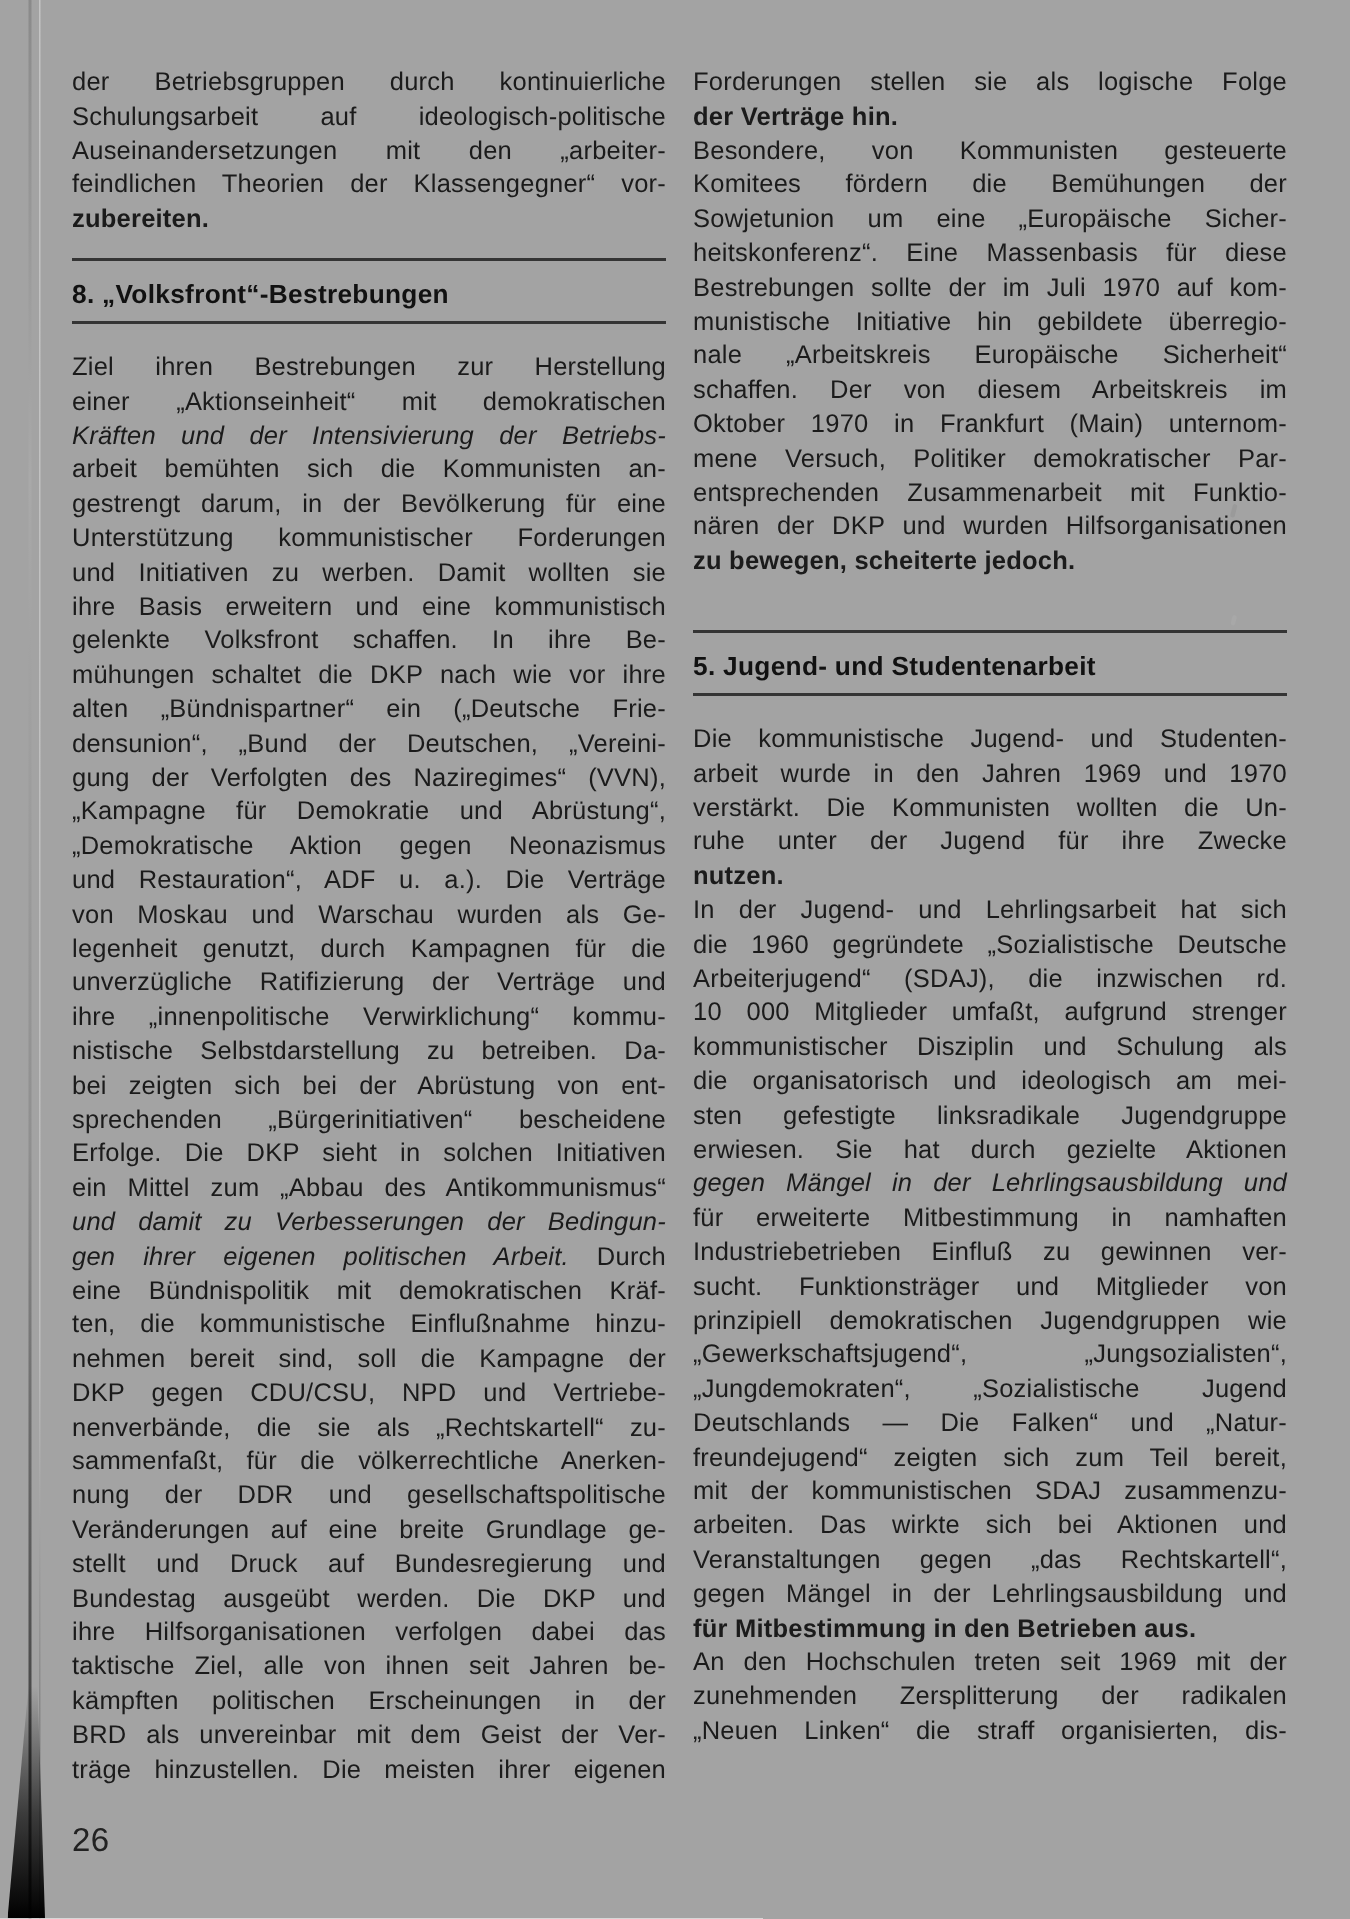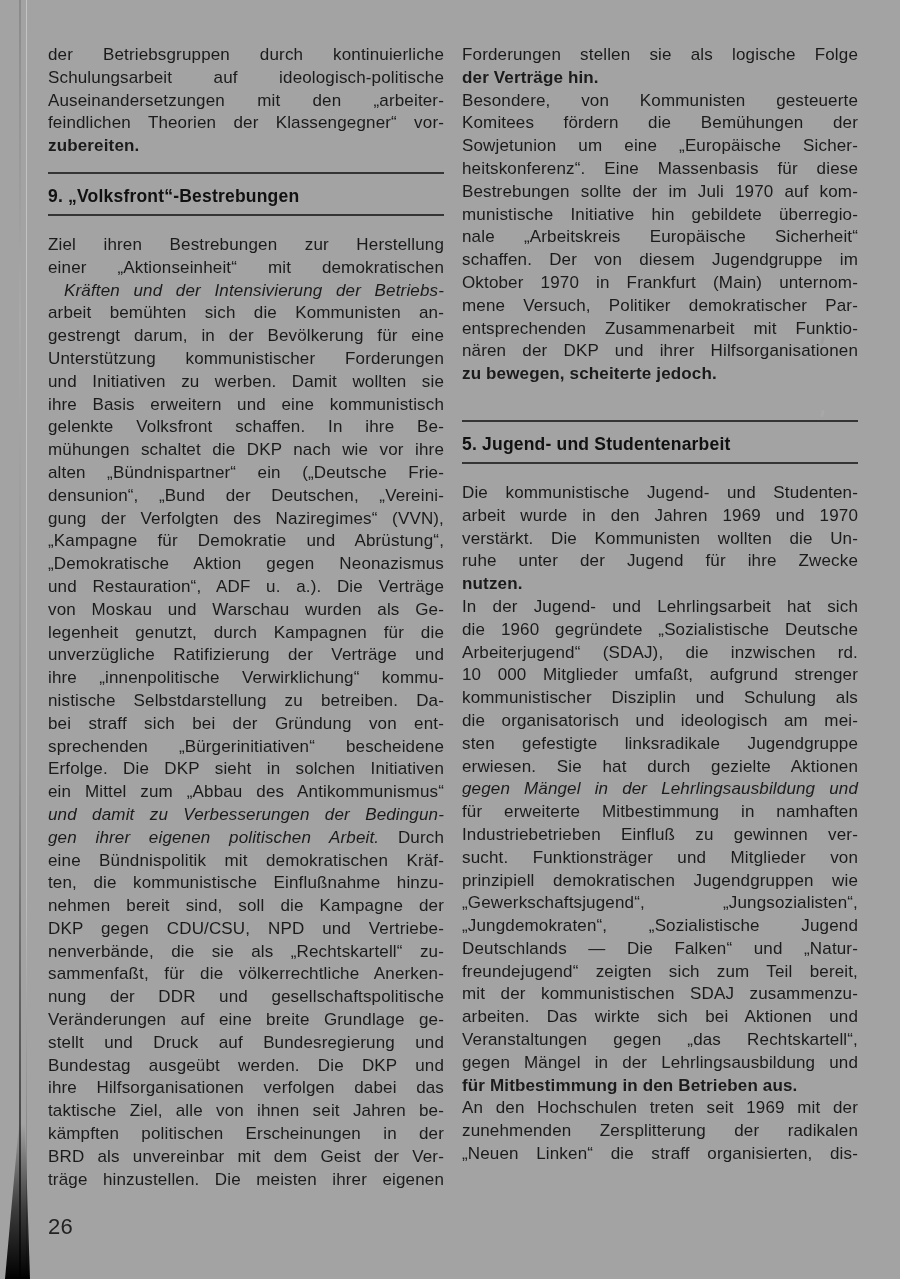--- a/index.html
+++ b/index.html
@@ -82,44 +82,44 @@
   <div class="speck s2"></div>
 
   <div class="col" id="col-left">
       <div class="paragraph">
         <div class="line">der Betriebsgruppen durch kontinuierliche</div>
         <div class="line">Schulungsarbeit auf ideologisch-politische</div>
         <div class="line">Auseinandersetzungen mit den „arbeiter-</div>
         <div class="line">feindlichen Theorien der Klassengegner“ vor-</div>
         <div class="line last">zubereiten.</div>
       </div>
-      <div class="heading">9. „Volksfront“-Bestrebungen</div>
+      <div class="heading">8. „Volksfront“-Bestrebungen</div>
       <div class="paragraph">
         <div class="line">Ziel ihren Bestrebungen zur Herstellung</div>
         <div class="line">einer „Aktionseinheit“ mit demokratischen</div>
-        <div class="line"><span style="font-style: italic; margin-left: 16px;">Kräften und der Intensivierung der Betriebs-</span></div>
+        <div class="line"><span style="font-style: italic;">Kräften und der Intensivierung der Betriebs-</span></div>
         <div class="line">arbeit bemühten sich die Kommunisten an-</div>
         <div class="line">gestrengt darum, in der Bevölkerung für eine</div>
         <div class="line">Unterstützung kommunistischer Forderungen</div>
         <div class="line">und Initiativen zu werben. Damit wollten sie</div>
         <div class="line">ihre Basis erweitern und eine kommunistisch</div>
         <div class="line">gelenkte Volksfront schaffen. In ihre Be-</div>
         <div class="line">mühungen schaltet die DKP nach wie vor ihre</div>
         <div class="line">alten „Bündnispartner“ ein („Deutsche Frie-</div>
         <div class="line">densunion“, „Bund der Deutschen, „Vereini-</div>
         <div class="line">gung der Verfolgten des Naziregimes“ (VVN),</div>
         <div class="line">„Kampagne für Demokratie und Abrüstung“,</div>
         <div class="line">„Demokratische Aktion gegen Neonazismus</div>
         <div class="line">und Restauration“, ADF u. a.). Die Verträge</div>
         <div class="line">von Moskau und Warschau wurden als Ge-</div>
         <div class="line">legenheit genutzt, durch Kampagnen für die</div>
         <div class="line">unverzügliche Ratifizierung der Verträge und</div>
         <div class="line">ihre „innenpolitische Verwirklichung“ kommu-</div>
         <div class="line">nistische Selbstdarstellung zu betreiben. Da-</div>
-        <div class="line">bei straff sich bei der Gründung von ent-</div>
+        <div class="line">bei zeigten sich bei der Abrüstung von ent-</div>
         <div class="line">sprechenden „Bürgerinitiativen“ bescheidene</div>
         <div class="line">Erfolge. Die DKP sieht in solchen Initiativen</div>
         <div class="line">ein Mittel zum „Abbau des Antikommunismus“</div>
         <div class="line"><span style="font-style: italic;">und damit zu Verbesserungen der Bedingun-</span></div>
         <div class="line"><span style="font-style: italic;">gen ihrer eigenen politischen Arbeit.</span><span> Durch</span></div>
         <div class="line">eine Bündnispolitik mit demokratischen Kräf-</div>
         <div class="line">ten, die kommunistische Einflußnahme hinzu-</div>
         <div class="line">nehmen bereit sind, soll die Kampagne der</div>
         <div class="line">DKP gegen CDU/CSU, NPD und Vertriebe-</div>
         <div class="line">nenverbände, die sie als „Rechtskartell“ zu-</div>
@@ -141,25 +141,25 @@
         <div class="line last">der Verträge hin.</div>
       </div>
       <div class="paragraph">
         <div class="line">Besondere, von Kommunisten gesteuerte</div>
         <div class="line">Komitees fördern die Bemühungen der</div>
         <div class="line">Sowjetunion um eine „Europäische Sicher-</div>
         <div class="line">heitskonferenz“. Eine Massenbasis für diese</div>
         <div class="line">Bestrebungen sollte der im Juli 1970 auf kom-</div>
         <div class="line">munistische Initiative hin gebildete überregio-</div>
         <div class="line">nale „Arbeitskreis Europäische Sicherheit“</div>
-        <div class="line">schaffen. Der von diesem Jugendgruppe im</div>
+        <div class="line">schaffen. Der von diesem Arbeitskreis im</div>
         <div class="line">Oktober 1970 in Frankfurt (Main) unternom-</div>
         <div class="line">mene Versuch, Politiker demokratischer Par-</div>
         <div class="line">entsprechenden Zusammenarbeit mit Funktio-</div>
-        <div class="line">nären der DKP und ihrer Hilfsorganisationen</div>
+        <div class="line">nären der DKP und wurden Hilfsorganisationen</div>
         <div class="line last">zu bewegen, scheiterte jedoch.</div>
       </div>
       <div class="spacer"></div>
       <div class="heading">5. Jugend- und Studentenarbeit</div>
       <div class="paragraph">
         <div class="line">Die kommunistische Jugend- und Studenten-</div>
         <div class="line">arbeit wurde in den Jahren 1969 und 1970</div>
         <div class="line">verstärkt. Die Kommunisten wollten die Un-</div>
         <div class="line">ruhe unter der Jugend für ihre Zwecke</div>
         <div class="line last">nutzen.</div>

